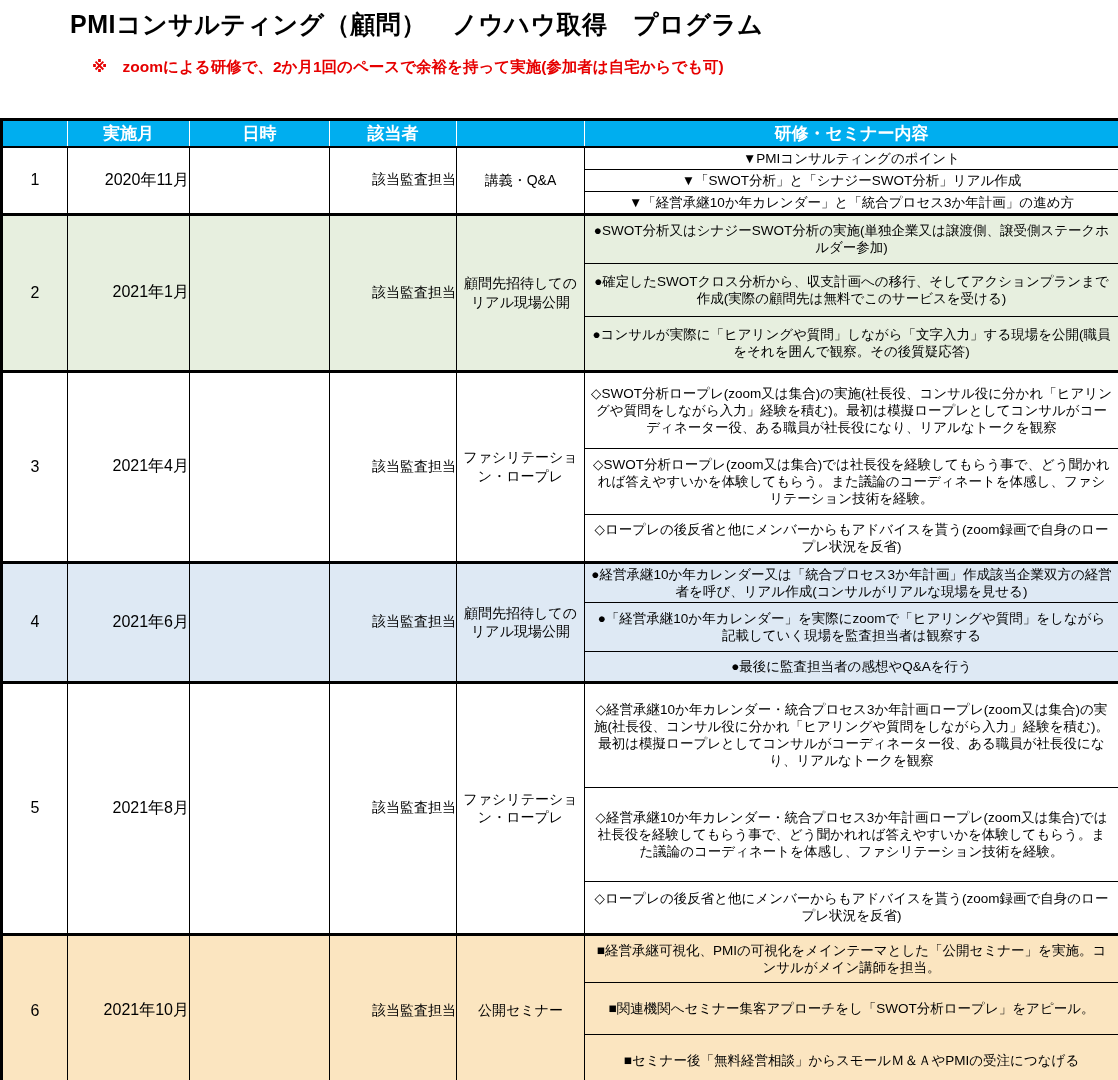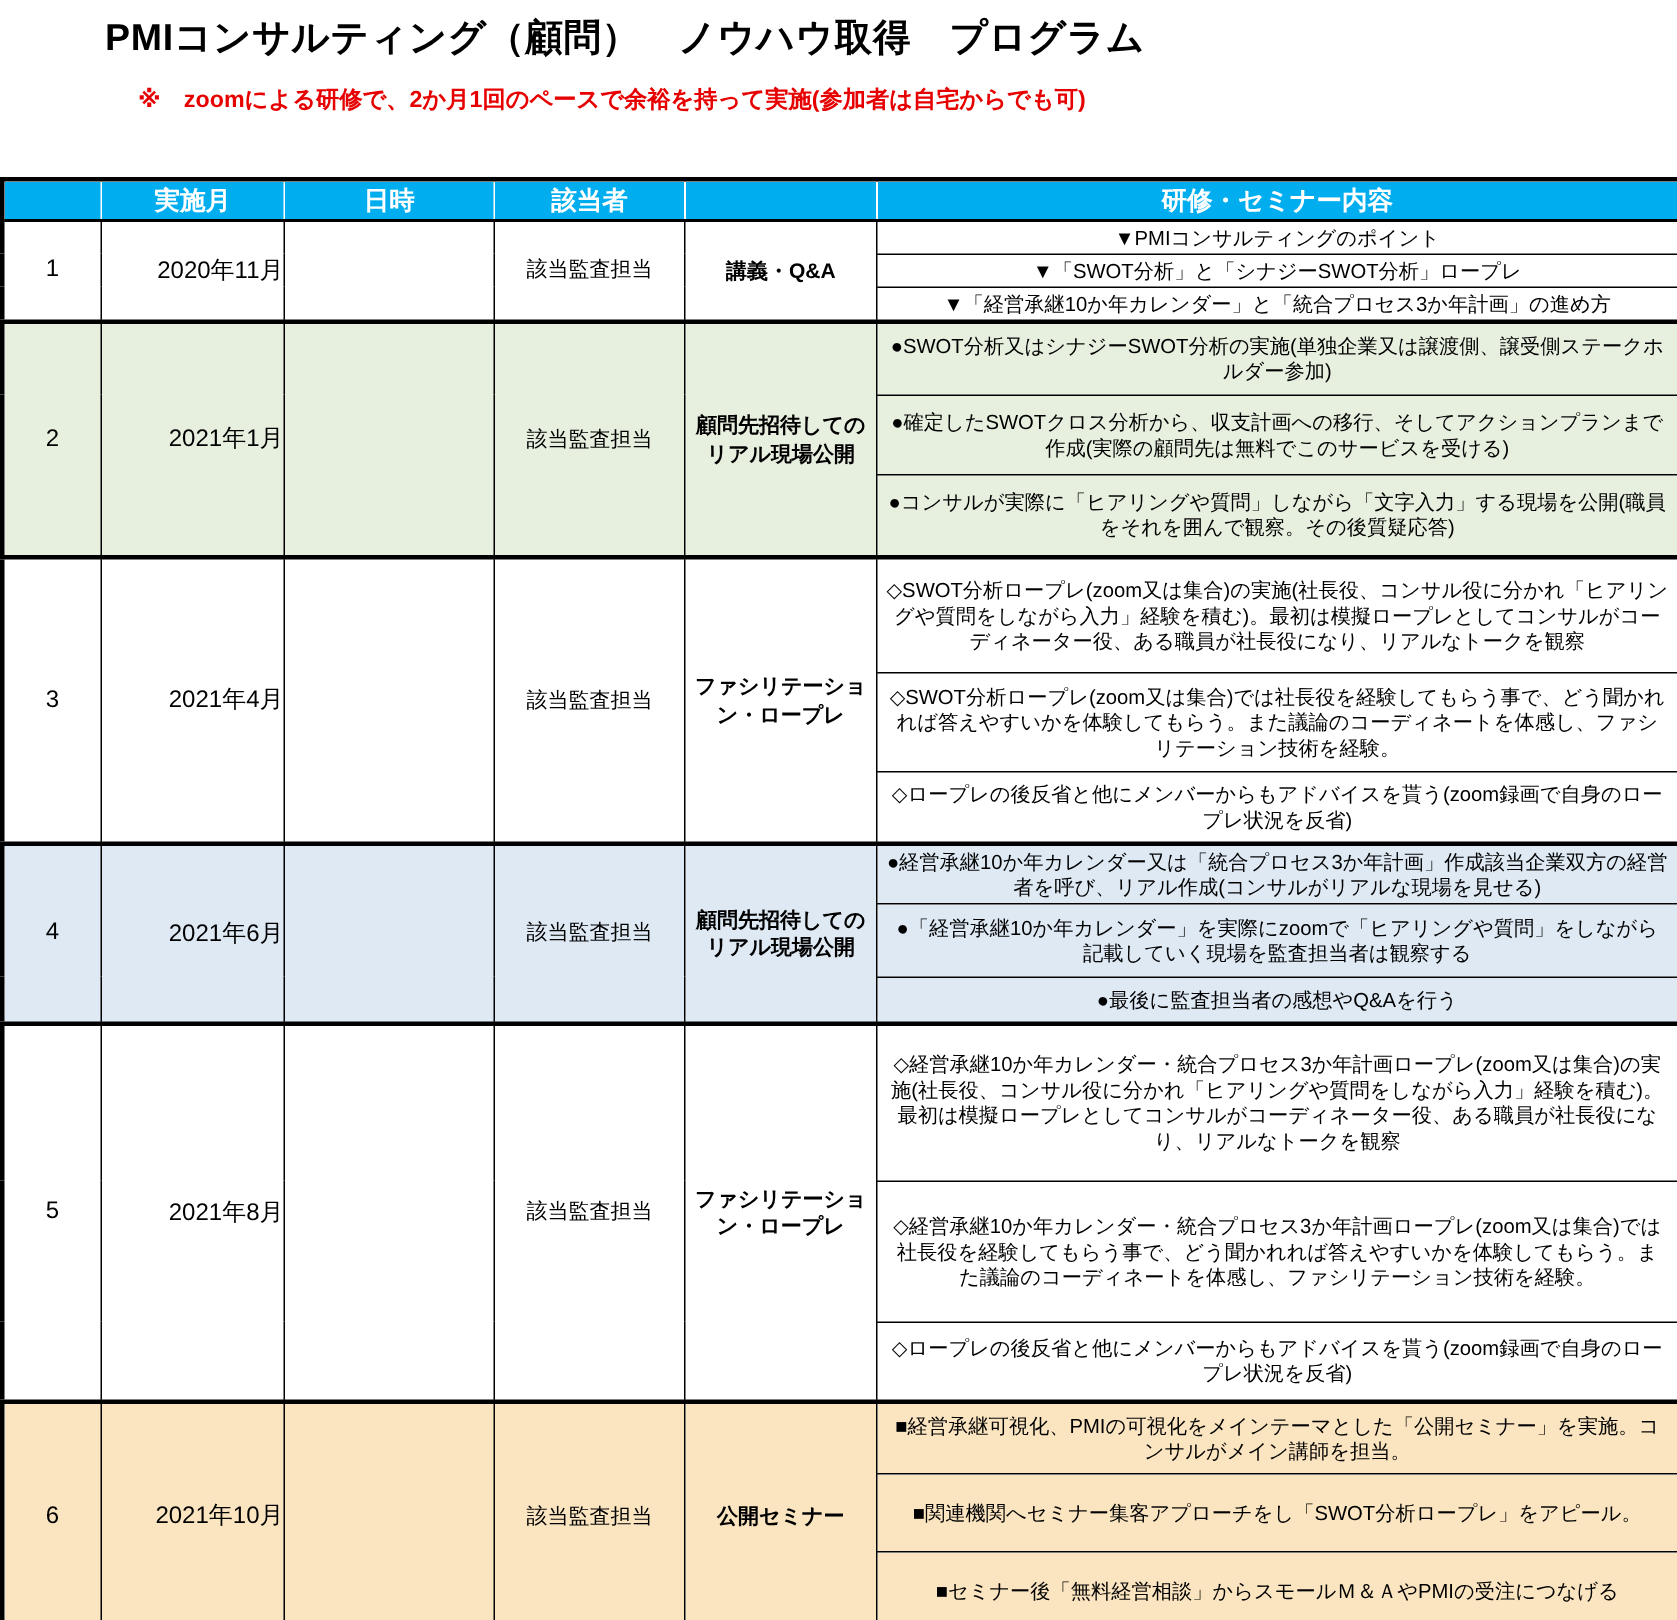--- a/index.html
+++ b/index.html
@@ -42,22 +42,22 @@
   td {
     border:1px solid var(--border,#000);
     vertical-align:middle; overflow:hidden;
   }
   tbody { border-top:3px solid var(--border,#000); }
   tbody.g1 { border-top:2px solid var(--border,#000); }
 
   td.c-no     { text-align:center; font-size:16px; }
   td.c-month  { text-align:right; font-size:16px; }
   td.c-date   { text-align:center; font-size:14px; }
-  td.c-person { text-align:center; font-size:14px; }
-  td.c-format { text-align:center; font-size:14px; line-height:1.3; padding:0 4px;font-weight:bold; }
+  td.c-person { text-align:right; font-size:14px; }
+  td.c-format { text-align:center; font-size:14px; line-height:1.3; padding:0 4px; }
   td.c-item   { text-align:center; font-size:13.5px; line-height:1.26; padding:2px 6px; }
 
   
   tbody.g2 td { background:var(--row-green,#E7EFDF); }
   tbody.g4 td { background:var(--row-blue,#DEE9F4); }
   tbody.g6 td { background:var(--row-tan,#FBE5C0); }
 
   
   tbody.g1 tr{height:21px;}
   tbody.g2 tr:nth-child(1){height:49px;} tbody.g2 tr:nth-child(2){height:53px;} tbody.g2 tr:nth-child(3){height:55px;}
@@ -100,21 +100,21 @@
     <tbody class="g1">
       <tr>
         <td class="c-no" rowspan="3">1</td>
         <td class="c-month" rowspan="3">2020年11月</td>
         <td class="c-date" rowspan="3"></td>
         <td class="c-person" rowspan="3">該当監査担当</td>
         <td class="c-format" rowspan="3">講義・Q&amp;A</td>
         <td class="c-item">▼PMIコンサルティングのポイント</td>
       </tr>
       <tr>
-          <td class="c-item">▼「SWOT分析」と「シナジーSWOT分析」ロープレ</td>
+          <td class="c-item">▼「SWOT分析」と「シナジーSWOT分析」リアル作成</td>
         </tr>
       <tr>
           <td class="c-item">▼「経営承継10か年カレンダー」と「統合プロセス3か年計画」の進め方</td>
         </tr>
     </tbody>
 
     <tbody class="g2">
       <tr>
         <td class="c-no" rowspan="3">2</td>
         <td class="c-month" rowspan="3">2021年1月</td>

